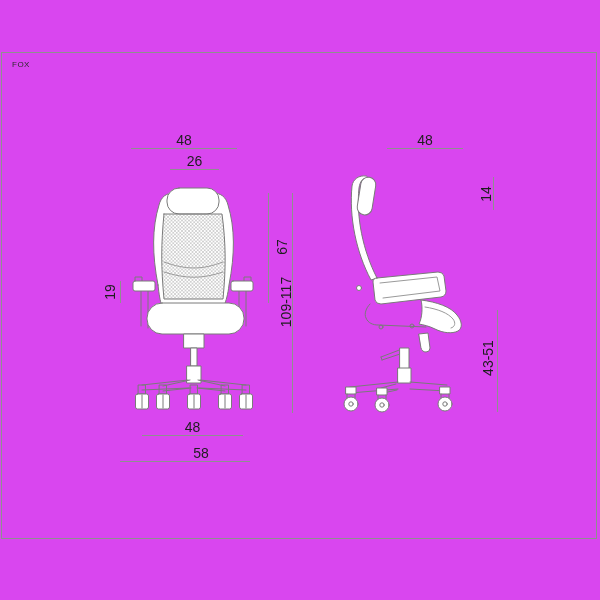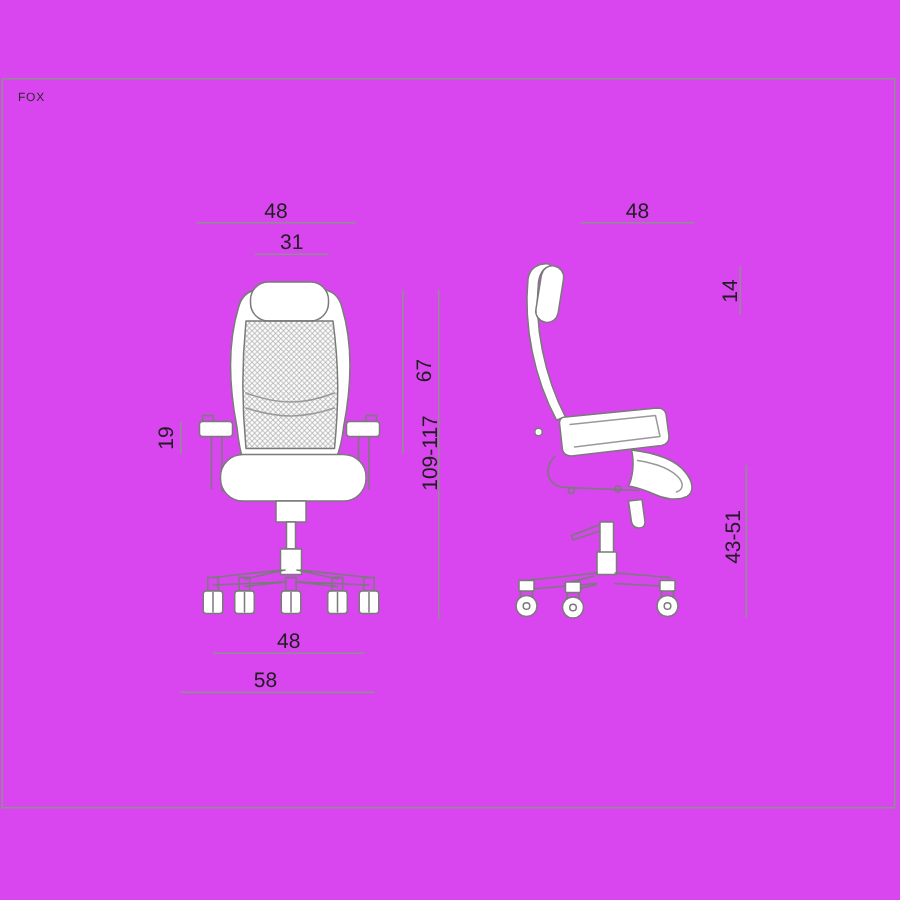--- a/index.html
+++ b/index.html
@@ -131,36 +131,36 @@
           <circle cx="445" cy="404" r="7" fill="#ffffff"></circle>
           <circle cx="445" cy="404" r="2.2"></circle>
         </g>
       </g>
     </g>
   </svg>
 
   <div class="dim-label" style="left:131px;top:133px;width:106px">48</div>
   <div class="dim-line-h" style="left:131px;top:148px;width:106px"></div>
 
-  <div class="dim-label" style="left:170px;top:154px;width:49px">31</div>
+  <div class="dim-label" style="left:170px;top:154px;width:49px">26</div>
   <div class="dim-line-h" style="left:170px;top:169px;width:49px"></div>
 
   <div class="dim-line-v" style="left:268px;top:193px;height:110px"></div>
   <div class="dim-label vert" style="left:282px;top:247px">67</div>
 
   <div class="dim-line-v" style="left:292px;top:193px;height:220px"></div>
   <div class="dim-label vert" style="left:286px;top:302px">109-117</div>
 
   <div class="dim-line-v" style="left:120px;top:281px;height:22px"></div>
   <div class="dim-label vert" style="left:110px;top:292px">19</div>
 
   <div class="dim-label" style="left:142px;top:420px;width:101px">48</div>
   <div class="dim-line-h" style="left:142px;top:435px;width:101px"></div>
 
-  <div class="dim-label" style="left:112px;top:446px;width:130px">58</div>
+  <div class="dim-label" style="left:136px;top:446px;width:130px">58</div>
   <div class="dim-line-h" style="left:120px;top:461px;width:130px"></div>
 
   <div class="dim-label" style="left:387px;top:133px;width:76px">48</div>
   <div class="dim-line-h" style="left:387px;top:148px;width:76px"></div>
 
   <div class="dim-line-v" style="left:493px;top:177px;height:33px"></div>
   <div class="dim-label vert" style="left:486px;top:194px">14</div>
 
   <div class="dim-line-v" style="left:497px;top:310px;height:102px"></div>
   <div class="dim-label vert" style="left:488px;top:358px">43-51</div>

